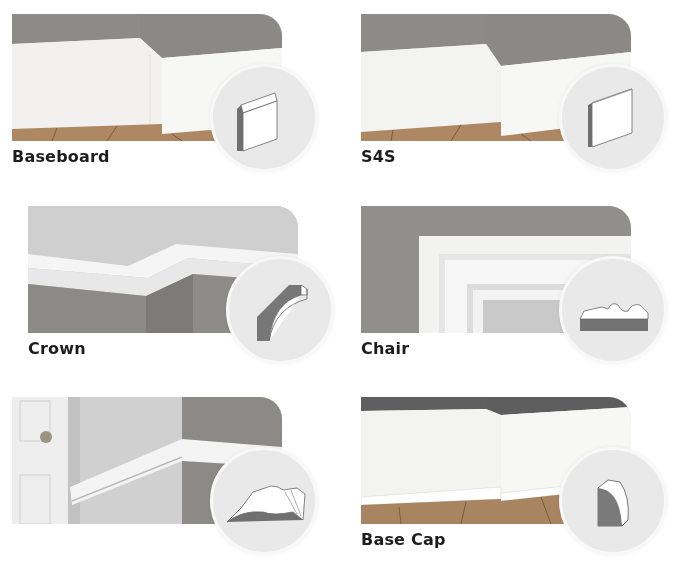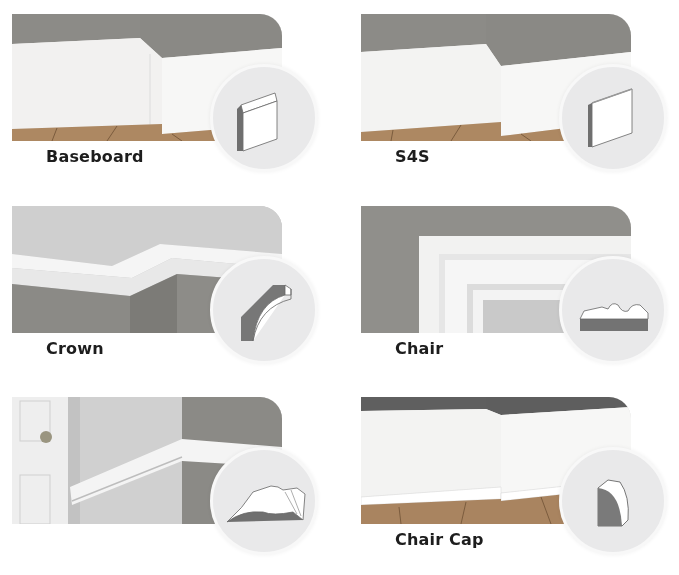--- a/index.html
+++ b/index.html
@@ -1,20 +1,20 @@
 <!DOCTYPE html>
 <html><head>
 <meta charset="utf-8">
 <style>
   html,body{margin:0;padding:0;background:#ffffff;}
   body{width:679px;height:575px;position:relative;overflow:hidden;font-family:"DejaVu Sans","Liberation Sans",sans-serif;}
   .card{position:absolute;width:320px;height:180px;}
   .photo{position:absolute;left:0;top:0;width:270px;height:127px;border-top-right-radius:22px;overflow:hidden;background:#ddd;}
   .photo svg{display:block;width:270px;height:127px;}
-  .label{position:absolute;left:0;top:133px;font-weight:bold;font-size:16px;color:#1d1d1d;letter-spacing:0.2px;white-space:nowrap;margin-left:34px;}
+  .label{position:absolute;left:0;top:133px;font-weight:bold;font-size:16px;color:#1d1d1d;letter-spacing:0.2px;white-space:nowrap;}
   .badge{position:absolute;left:198px;top:50px;width:102px;height:102px;border-radius:50%;background:#e9e9ea;border:3px solid #f8f8f8;box-shadow:0 0 4px rgba(0,0,0,0.06);}
   .badge svg{position:absolute;left:0;top:0;width:102px;height:102px;}
 </style>
 </head>
 <body>
 
 <div class="card" style="left:12px;top:14px;">
   <div class="photo">
     <svg viewBox="0 0 270 127" preserveAspectRatio="none">
       <rect x="0" y="0" width="270" height="127" fill="#e9e8e7"></rect>
@@ -56,21 +56,21 @@
   <div class="label">S4S</div>
   <div class="badge">
     <svg viewBox="0 0 102 102">
       <polygon points="30,36 70,22 70,66 30,80" fill="#ffffff" stroke="#666" stroke-width="0.8"></polygon>
       <polygon points="26,38 30,36 30,80 26,80" fill="#6f6f6f"></polygon>
       <line x1="30" y1="36" x2="70" y2="22" stroke="#999" stroke-width="1.4"></line>
     </svg>
   </div>
 </div>
 
-<div class="card" style="left:12px;top:206px;">
+<div class="card" style="left:28px;top:206px;">
   <div class="photo">
     <svg viewBox="0 0 270 127" preserveAspectRatio="none">
       <rect x="0" y="0" width="270" height="127" fill="#c8c8c8"></rect>
       <polygon points="0,0 270,0 270,48 148,38 100,60 0,48" fill="#cfcfcf"></polygon>
       <polygon points="0,48 100,60 148,38 270,48 270,62 160,52 120,72 0,62" fill="#f5f5f5"></polygon>
       <polygon points="0,62 120,72 160,52 270,62 270,76 165,68 118,90 0,78" fill="#e8e8e8"></polygon>
       <polygon points="0,78 118,90 118,127 0,127" fill="#8b8a86"></polygon>
       <polygon points="118,90 165,68 165,127 118,127" fill="#7c7b77"></polygon>
       <polygon points="165,68 270,76 270,127 165,127" fill="#8d8c88"></polygon>
     </svg>
@@ -140,20 +140,20 @@
       <polygon points="0,14 125,12 140,18 140,90 0,100" fill="#f3f3f2"></polygon>
       <polygon points="140,18 270,10 270,82 140,96" fill="#f7f7f6"></polygon>
       <polygon points="0,100 140,90 140,102 0,108" fill="#ffffff" stroke="#d5d5d5" stroke-width="0.5"></polygon>
       <polygon points="140,96 270,82 270,90 140,104" fill="#ffffff" stroke="#d5d5d5" stroke-width="0.5"></polygon>
       <polygon points="0,108 140,102 140,104 270,90 270,127 0,127" fill="#a98460"></polygon>
       <line x1="40" y1="127" x2="38" y2="110" stroke="#7b5c3e" stroke-width="1"></line>
       <line x1="100" y1="127" x2="105" y2="105" stroke="#7b5c3e" stroke-width="1"></line>
       <line x1="190" y1="127" x2="180" y2="100" stroke="#7b5c3e" stroke-width="1"></line>
     </svg>
   </div>
-  <div class="label">Chair Cap</div>
+  <div class="label">Base Cap</div>
   <div class="badge">
     <svg viewBox="0 0 102 102">
       <path d="M36,38 L46,30 L58,32 Q68,46 66,70 L60,76 L36,76 Z" fill="#fff" stroke="#555" stroke-width="0.8"></path>
       <path d="M36,38 Q58,40 60,76 L36,76 Z" fill="#7a7a7a"></path>
     </svg>
   </div>
 </div>
 
 </body></html>

